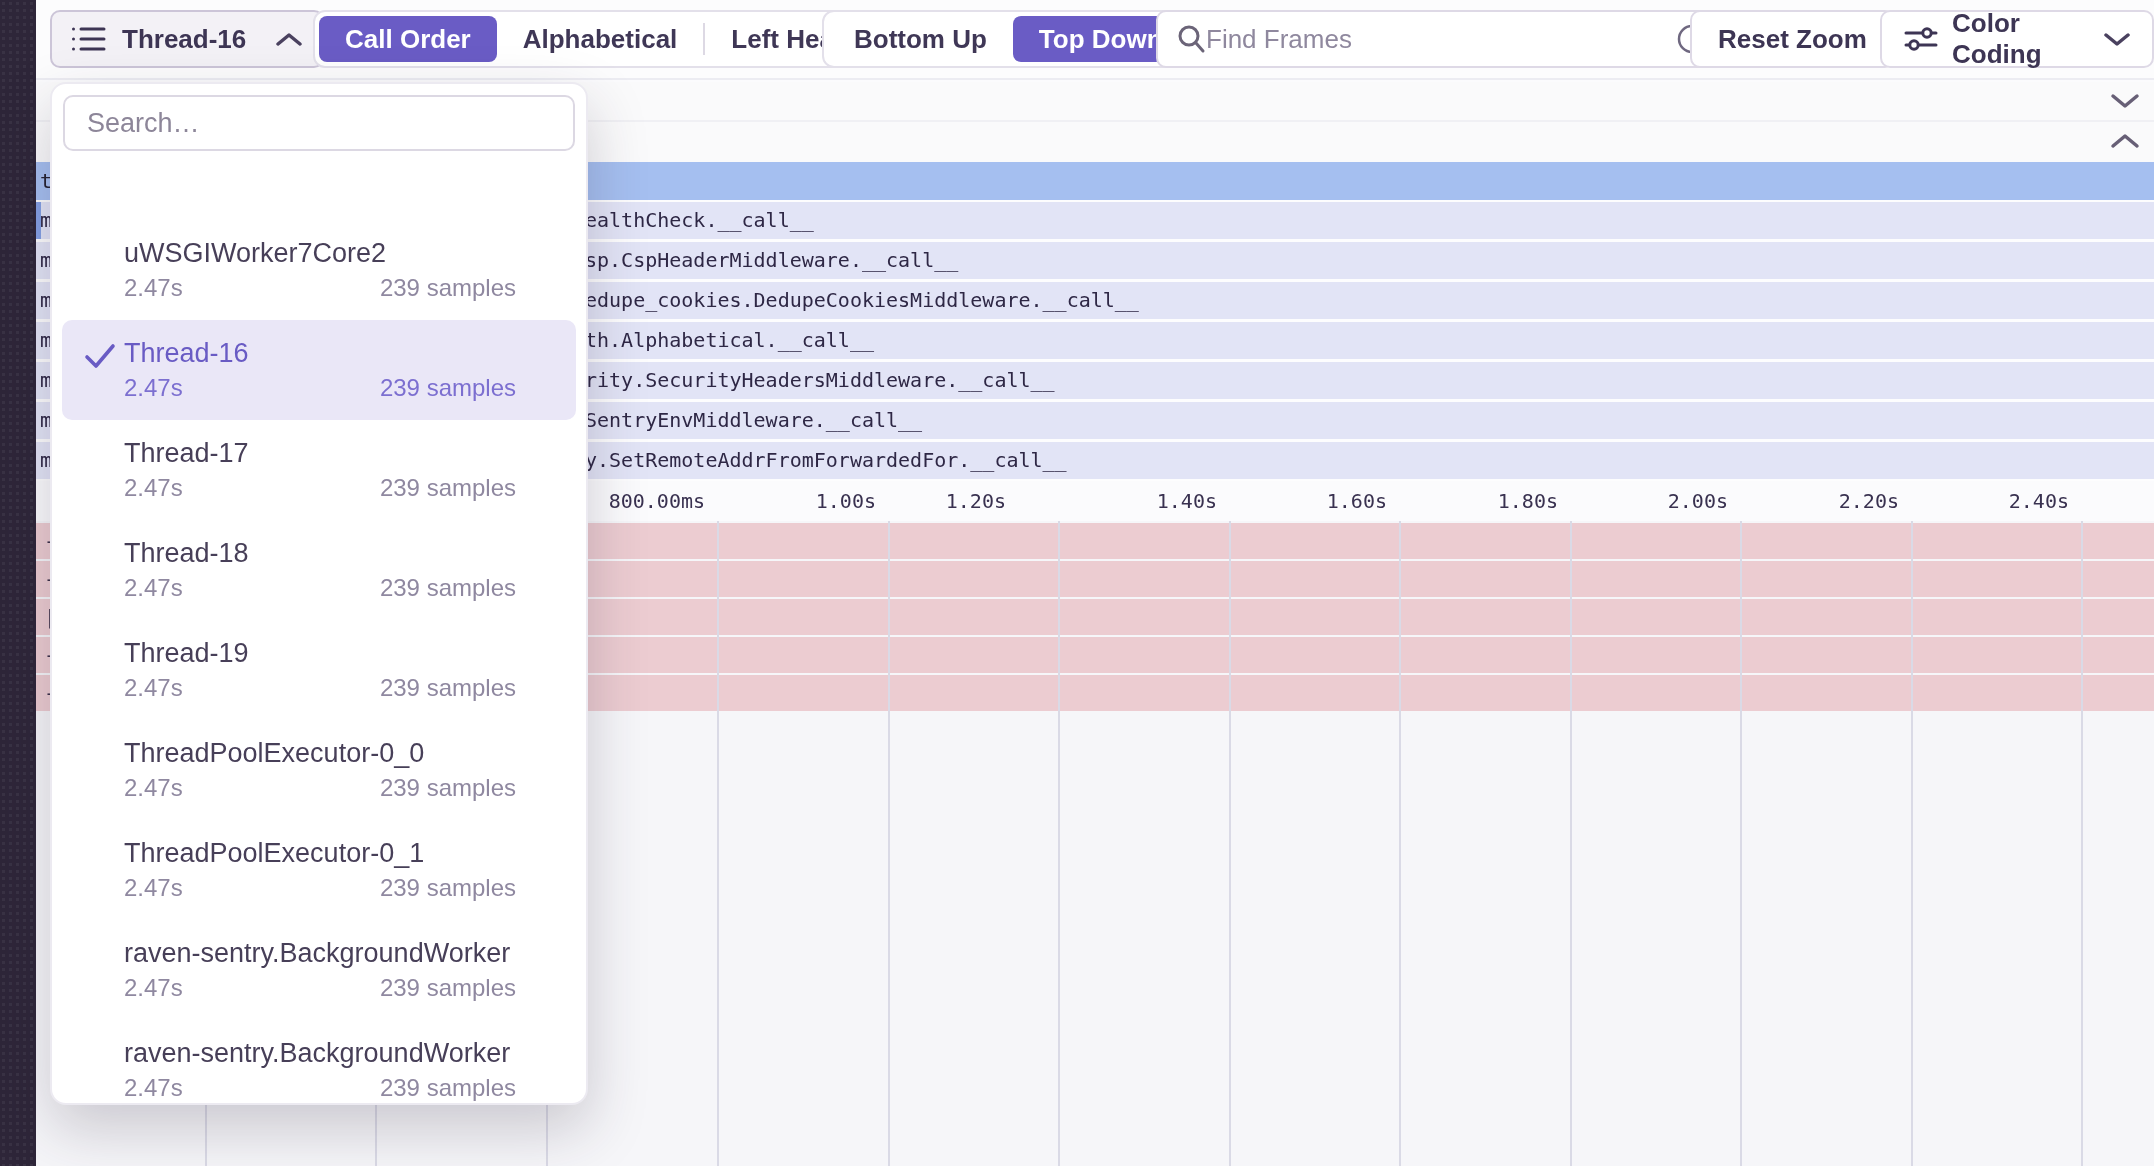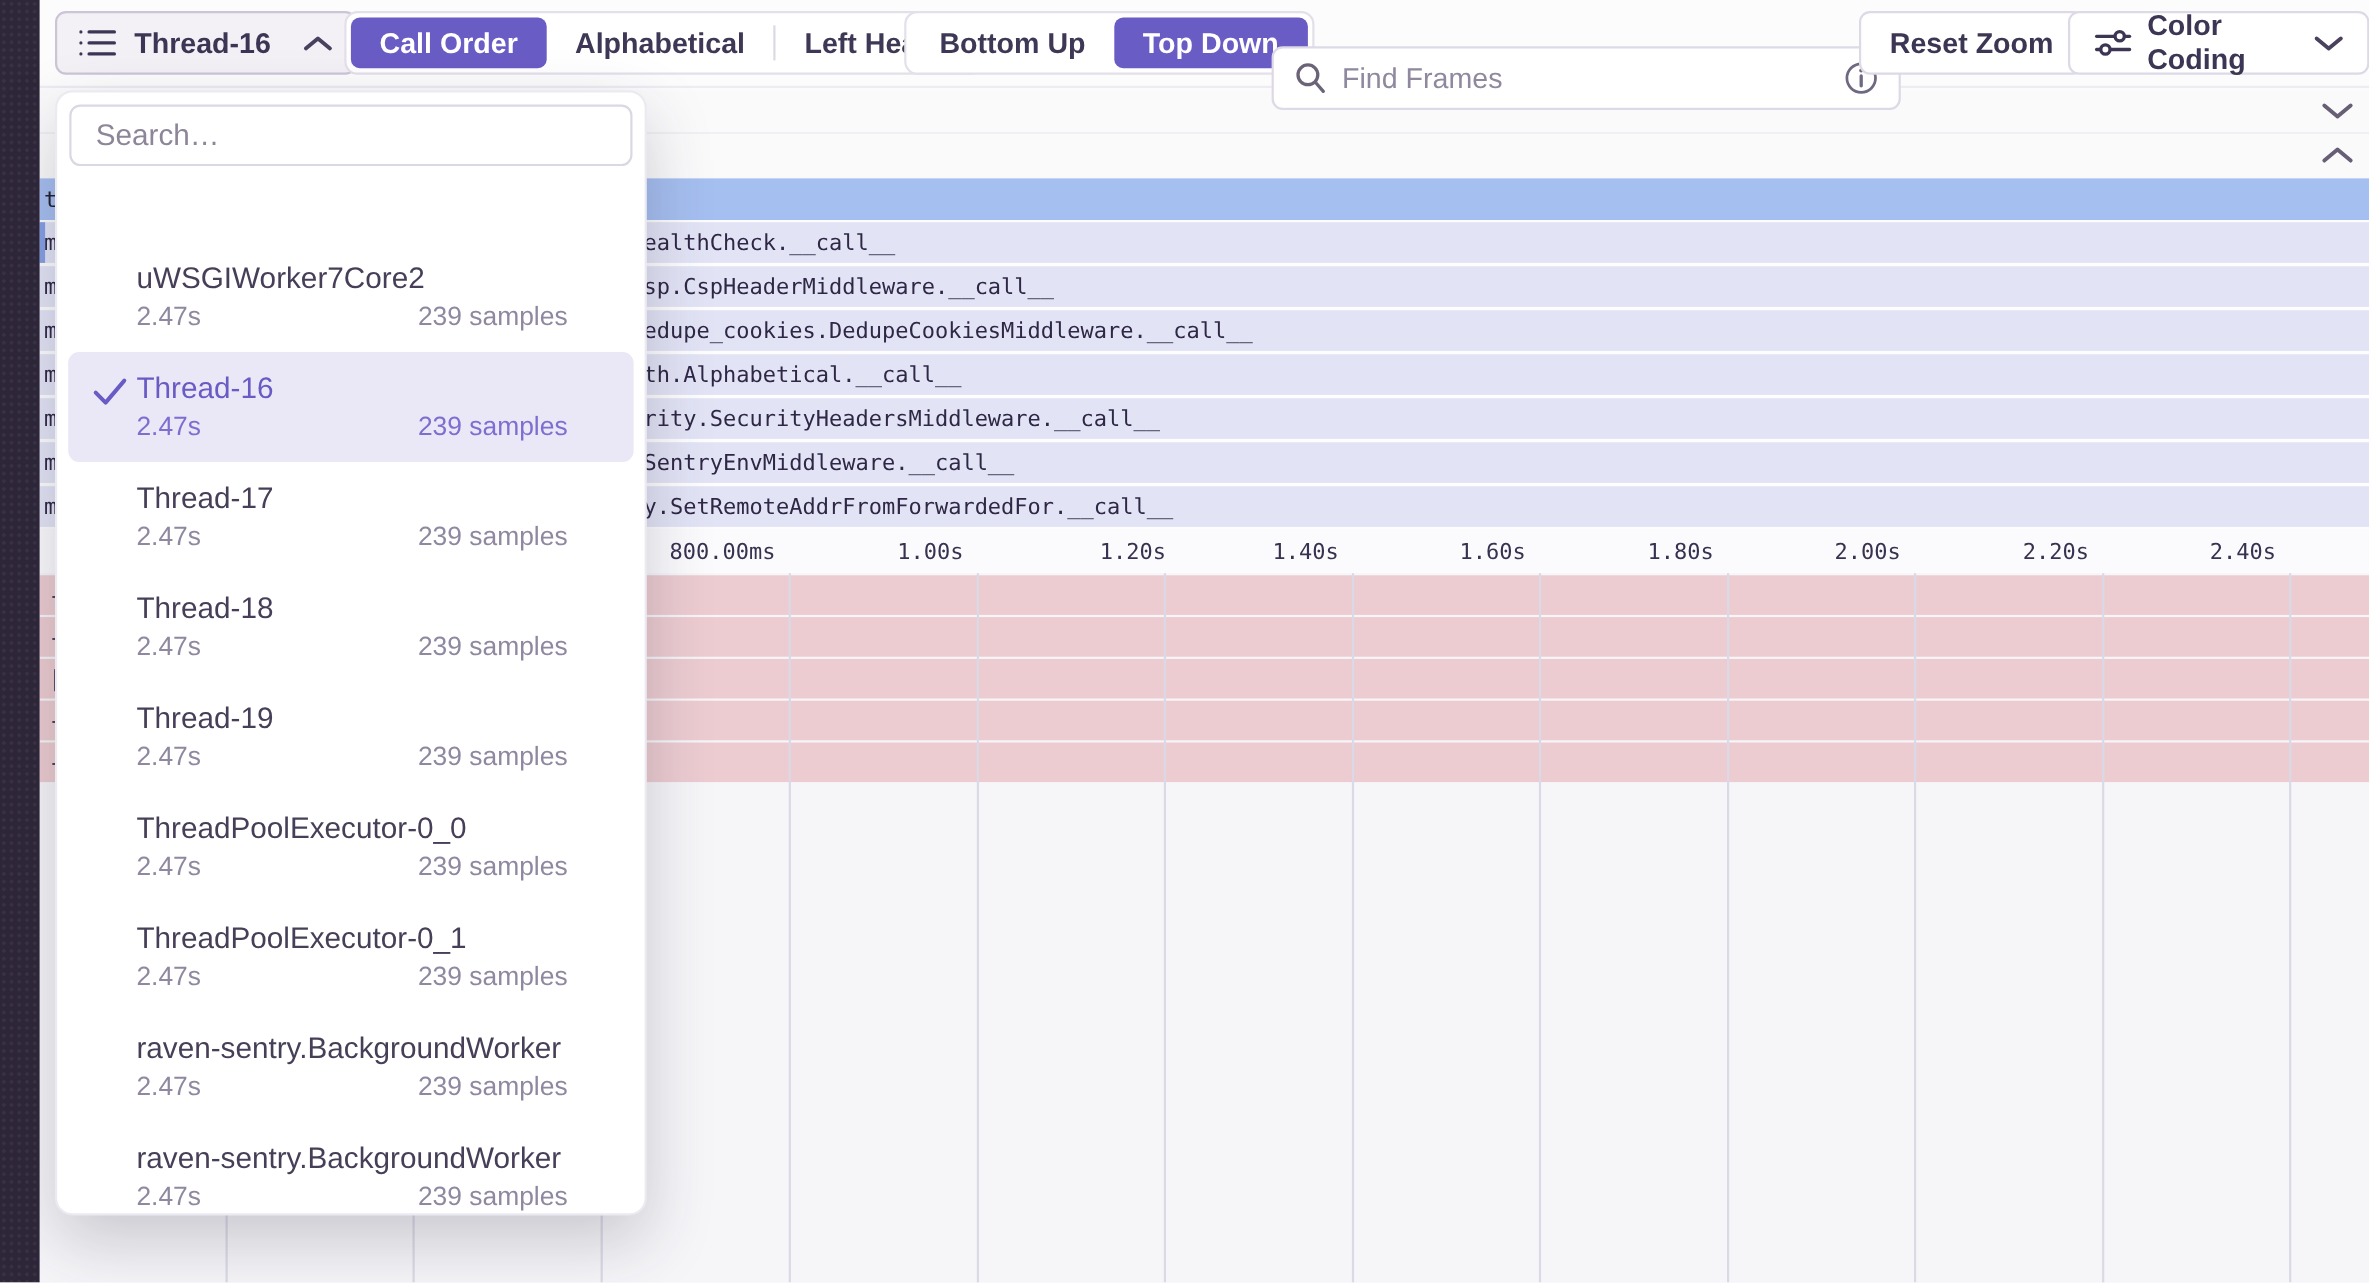--- a/index.html
+++ b/index.html
@@ -35,22 +35,22 @@
   }
   .seg1{left:277px;}
   .seg2{left:786px;}
   .seg-opt{
     padding:0 26px;height:46px;display:flex;align-items:center;border-radius:8px;
     font-weight:bold;font-size:26px;color:#3f3756;white-space:nowrap;cursor:pointer;
   }
   .seg-opt.selected{background:#6a5cc5;color:#fff;}
   .seg-div{width:2px;height:32px;background:#ddd9e4;}
   .search{
-    left:1120px;width:572px;padding:0 18px;gap:14px;font-weight:400;
-    color:#8f889e;justify-content:flex-start;margin-top:32px;
+    left:1120px;width:572px;padding:0 18px;font-weight:400;
+    color:#8f889e;justify-content:flex-start;
   }
   .search .ph{flex:1;font-size:26px;color:#8f889e;}
   .reset-btn{left:1654px;padding:0 26px;}
   .color-btn{left:1844px;padding:16px 22px;gap:14px;}
   .icon{display:inline-flex;align-items:center;justify-content:center;}
   
   .panel-row{
     position:absolute;left:36px;width:2118px;height:40px;background:#fafafb;
     box-sizing:border-box;z-index:5;
   }
@@ -252,21 +252,21 @@
     <div class="flame-row" style="top: 442px;">
     <span class="flame-text frag">m</span>
     <span class="flame-text main-text">y.SetRemoteAddrFromForwardedFor.__call__</span>
   </div>
   </div>
 
 <div class="axis">
     <div id="ticks">
       <span class="tick" style="right: 1449px;">800.00ms</span>
       <span class="tick" style="right: 1278px;">1.00s</span>
-      <span class="tick" style="right: 1094px; text-align: right;">1.20s</span>
+      <span class="tick" style="right: 1148px; text-align: right;">1.20s</span>
       <span class="tick" style="right: 937px; margin-left: 30px;">1.40s</span>
       <span class="tick" style="right: 767px;">1.60s</span>
       <span class="tick" style="right: 596px;">1.80s</span>
       <span class="tick" style="right: 426px;">2.00s</span>
       <span class="tick" style="right: 255px;">2.20s</span>
       <span class="tick" style="right: 85px;">2.40s</span>
     </div>
   </div>
 
 <div class="lower-bg"></div>

